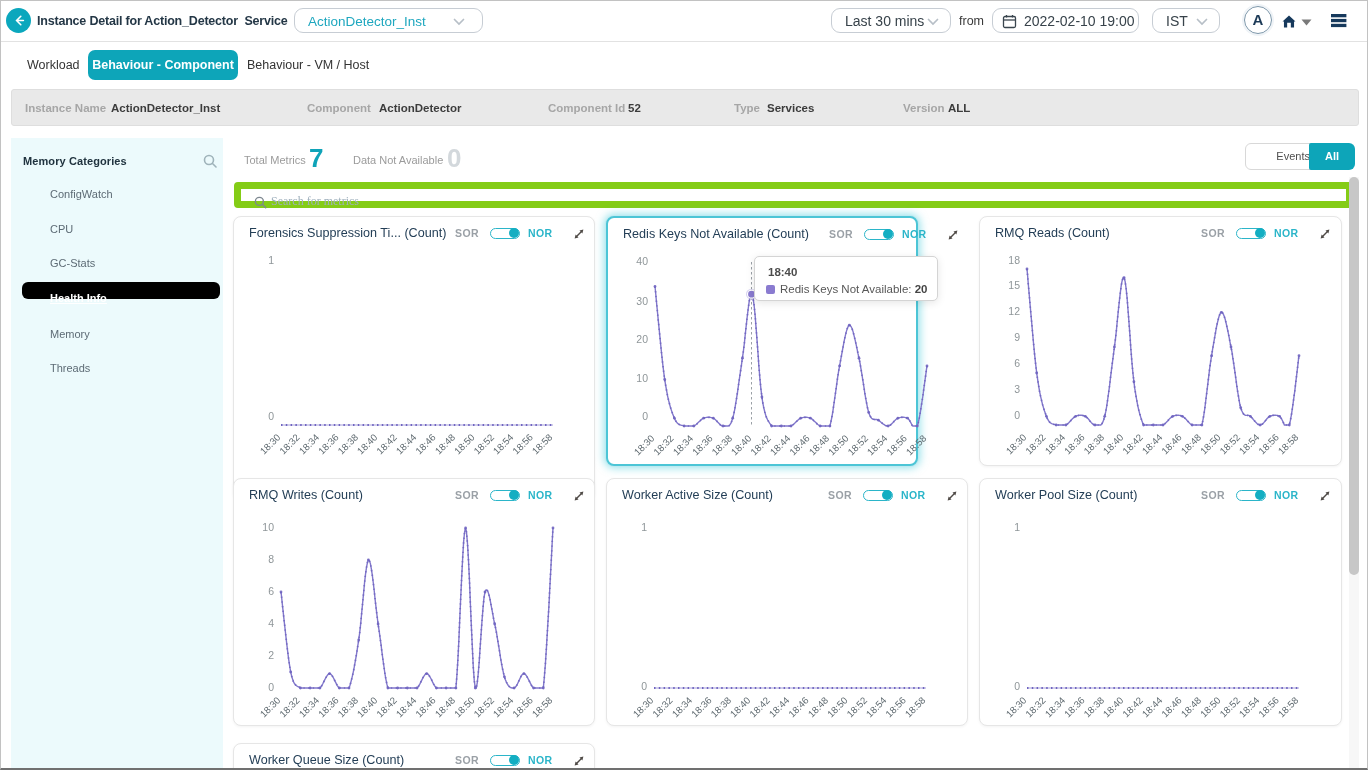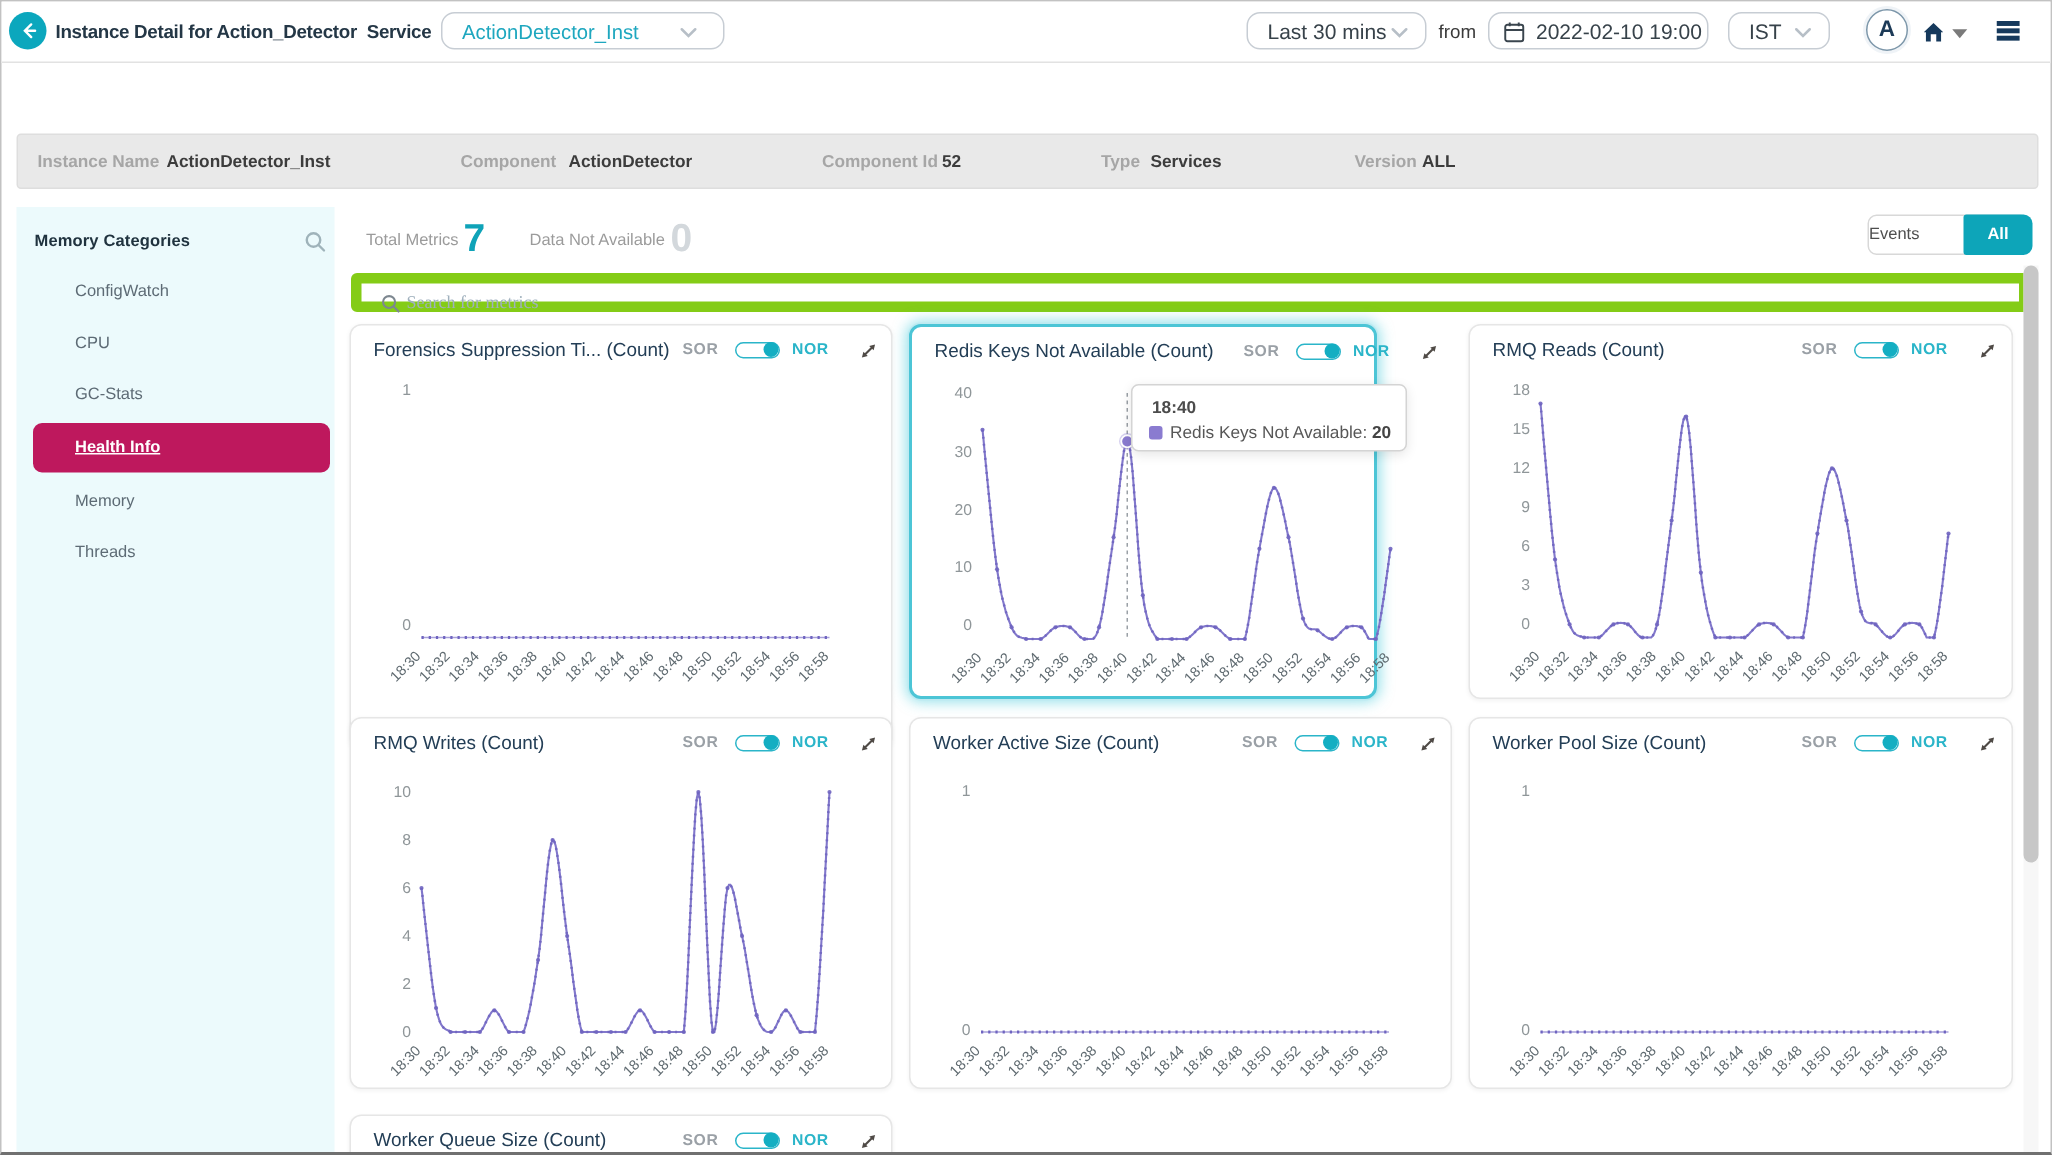--- a/index.html
+++ b/index.html
@@ -21,28 +21,28 @@
 .tab { position:absolute; top:16px; font-size:12.5px; color:#333; }
 #tabactive { position:absolute; left:87px; top:8px; width:150px; height:30px; background:#0da5b9; border-radius:7px; color:#fff; font-size:12.5px; font-weight:bold; text-align:center; line-height:30px; white-space:nowrap; }
 
 #ibar { position:absolute; left:10px; top:88px; width:1348px; height:37px; background:#e9e9e9; border:1px solid #dedede; border-radius:3px; }
 .ilab { position:absolute; top:12px; font-size:11.5px; font-weight:bold; color:#a6a6a6; }
 .ival { position:absolute; top:12px; font-size:11.5px; color:#3c3c3c; font-weight:bold; }
 
 #sbar { position:absolute; left:10px; top:137px; width:212px; height:631px; background:#ecfafc; }
 #sbt { position:absolute; left:12px; top:17px; font-size:11px; font-weight:bold; color:#20333f; letter-spacing:0.1px; }
 .sbi { position:absolute; left:39px; font-size:11px; color:#5d6b75; }
-#sbactive { position:absolute; left:11px; top:144px; width:198px; height:33px; background:#be185d; border-radius:6px; color:#fff; font-size:11px; font-weight:bold; line-height:33px; padding-left:28px;text-decoration:underline; }
+#sbactive { position:absolute; left:11px; top:144px; width:198px; height:17px; background:#000000; border-radius:6px; color:#fff; font-size:11px; font-weight:bold; line-height:33px; padding-left:28px;text-decoration:underline; }
 
 #tm1 { position:absolute; left:243px; top:153px; font-size:11px; color:#9b9b9b; }
 #tm7 { position:absolute; left:308px; top:142px; font-size:26px; font-weight:bold; color:#0fa3b8; }
 #dna { position:absolute; left:352px; top:153px; font-size:11px; color:#9b9b9b; }
 #dna0 { position:absolute; left:446px; top:142px; font-size:26px; font-weight:bold; color:#d3d8dc; }
 #evall { position:absolute; left:1244px; top:142px; width:108px; height:27px; border:1px solid #d8d8d8; border-radius:6px; background:#fff; }
-#ev { position:absolute; left:0; top:0; width:64px; height:25px; font-size:11px; color:#4e4e4e; text-align:left; line-height:25px; }
+#ev { position:absolute; left:0; top:0; width:64px; height:25px; font-size:11px; color:#4e4e4e; text-align:right; line-height:25px; }
 #all { position:absolute; left:63px; top:-1px; width:46px; height:27px; background:#0da5b9; border-radius:2px 6px 6px 2px; color:#fff; font-size:11px; font-weight:bold; text-align:center; line-height:27px; }
 
 #search { position:absolute; left:233px; top:181px; width:1119px; height:26px; border:7px solid #84cc16; border-radius:4px; background:#fff; }
 #search span { position:absolute; left:30px; top:5px; font-family:"Liberation Serif", serif; font-size:12px; color:#9fb0bd; }
 
 .card { position:absolute; background:#fff; border:1px solid #e6e6e6; border-radius:8px; box-shadow:0 1px 3px rgba(0,0,0,0.05); }
 .card.hl { border:2px solid #4cc5d6; box-shadow:0 0 0 1px #bdeaf1, 0 0 9px 2px rgba(60,200,216,0.55); }
 .chdr { position:absolute; left:0; top:0; width:100%; height:32px; }
 .ctitle { position:absolute; left:15px; top:9px; font-size:12.6px; color:#233e56; white-space:nowrap; }
 .sor { position:absolute; left:221px; top:10px; font-size:10.5px; font-weight:bold; color:#9aa0a6; letter-spacing:0.4px; }
@@ -105,20 +105,25 @@
       </svg>
  <svg style="position:absolute;left:1330px;top:13px;" width="16" height="14" viewBox="0 0 16 14">
         <g fill="#16395c">
           <rect x="0" y="0" width="15.4" height="3.3"></rect>
           <rect x="0" y="4.9" width="15.4" height="3.3"></rect>
           <rect x="0" y="9.8" width="15.4" height="3.3"></rect>
         </g>
       </svg>
 </div>
 
+<div id="tabs">
+ <div class="tab" style="left:26px;">Workload</div>
+ <div id="tabactive">Behaviour - Component</div>
+ <div class="tab" style="left:246px;">Behaviour - VM / Host</div>
+</div>
 
 <div id="ibar">
  <div class="ilab" style="left:13px;">Instance Name</div>
       <div class="ival" style="left:99px;">ActionDetector_Inst</div>
  <div class="ilab" style="left:295px;">Component</div>
       <div class="ival" style="left:367px;">ActionDetector</div>
  <div class="ilab" style="left:536px;">Component Id</div>
       <div class="ival" style="left:616px;">52</div>
  <div class="ilab" style="left:722px;">Type</div>
       <div class="ival" style="left:755px;">Services</div>

